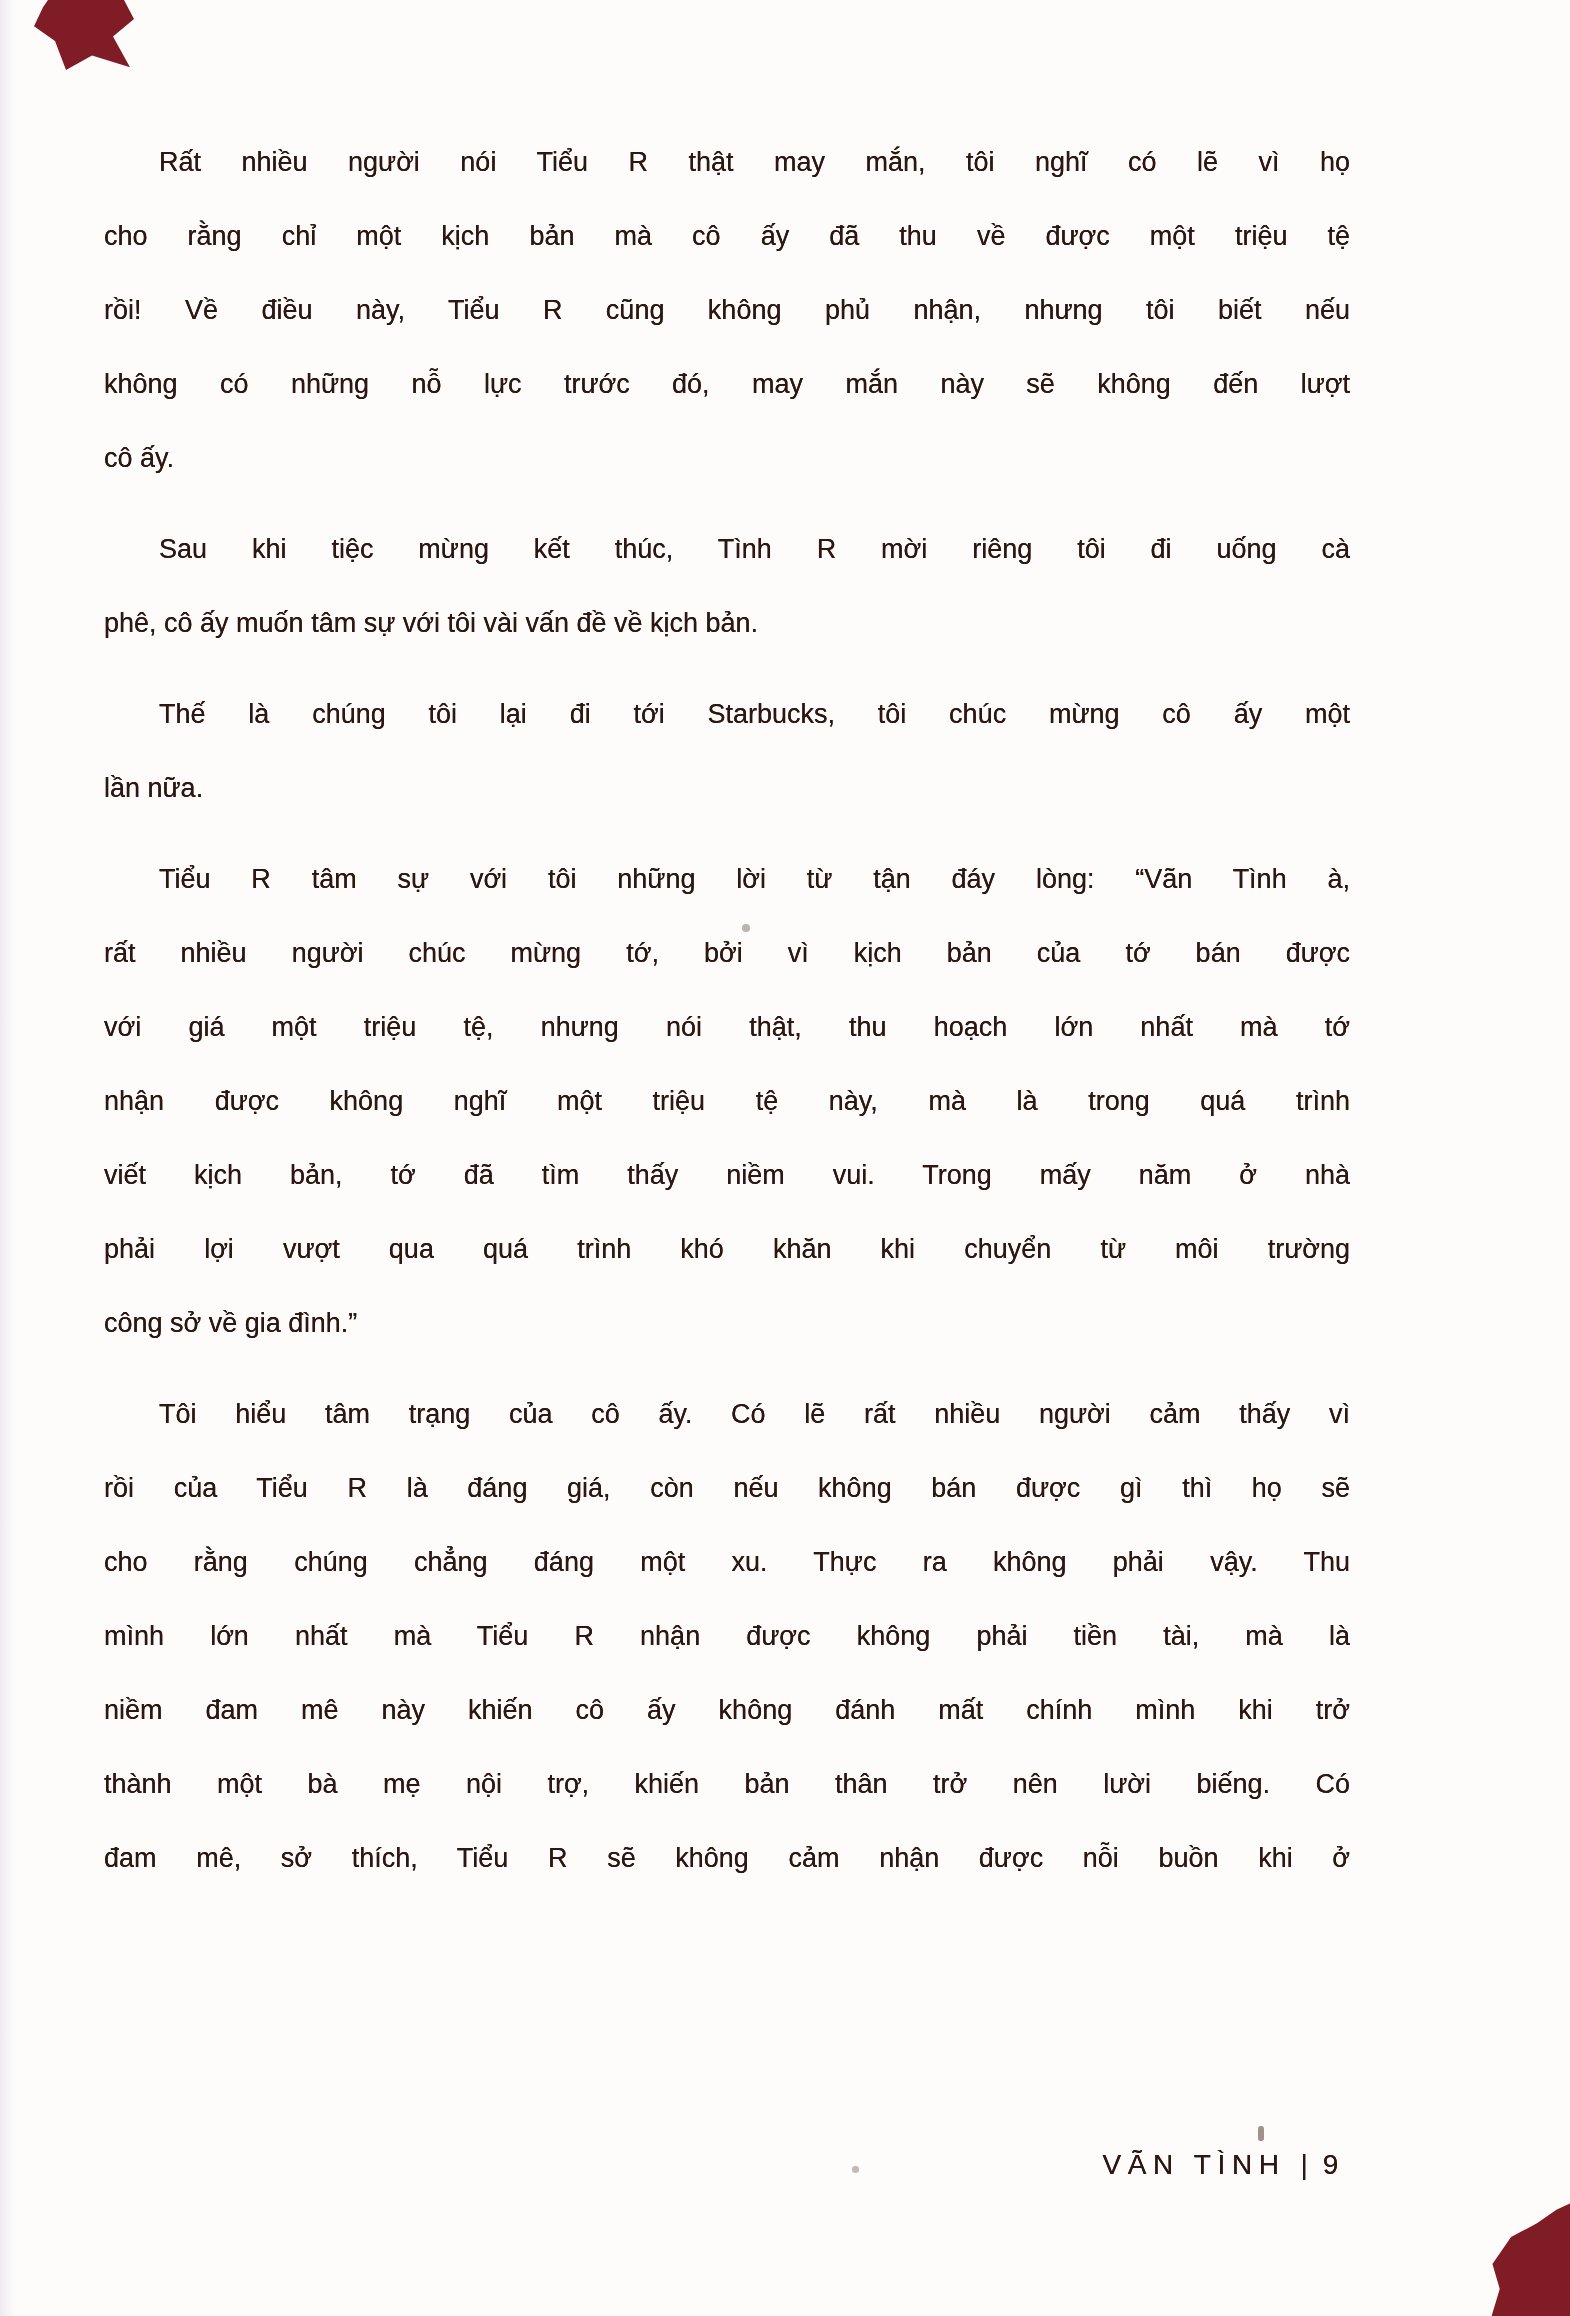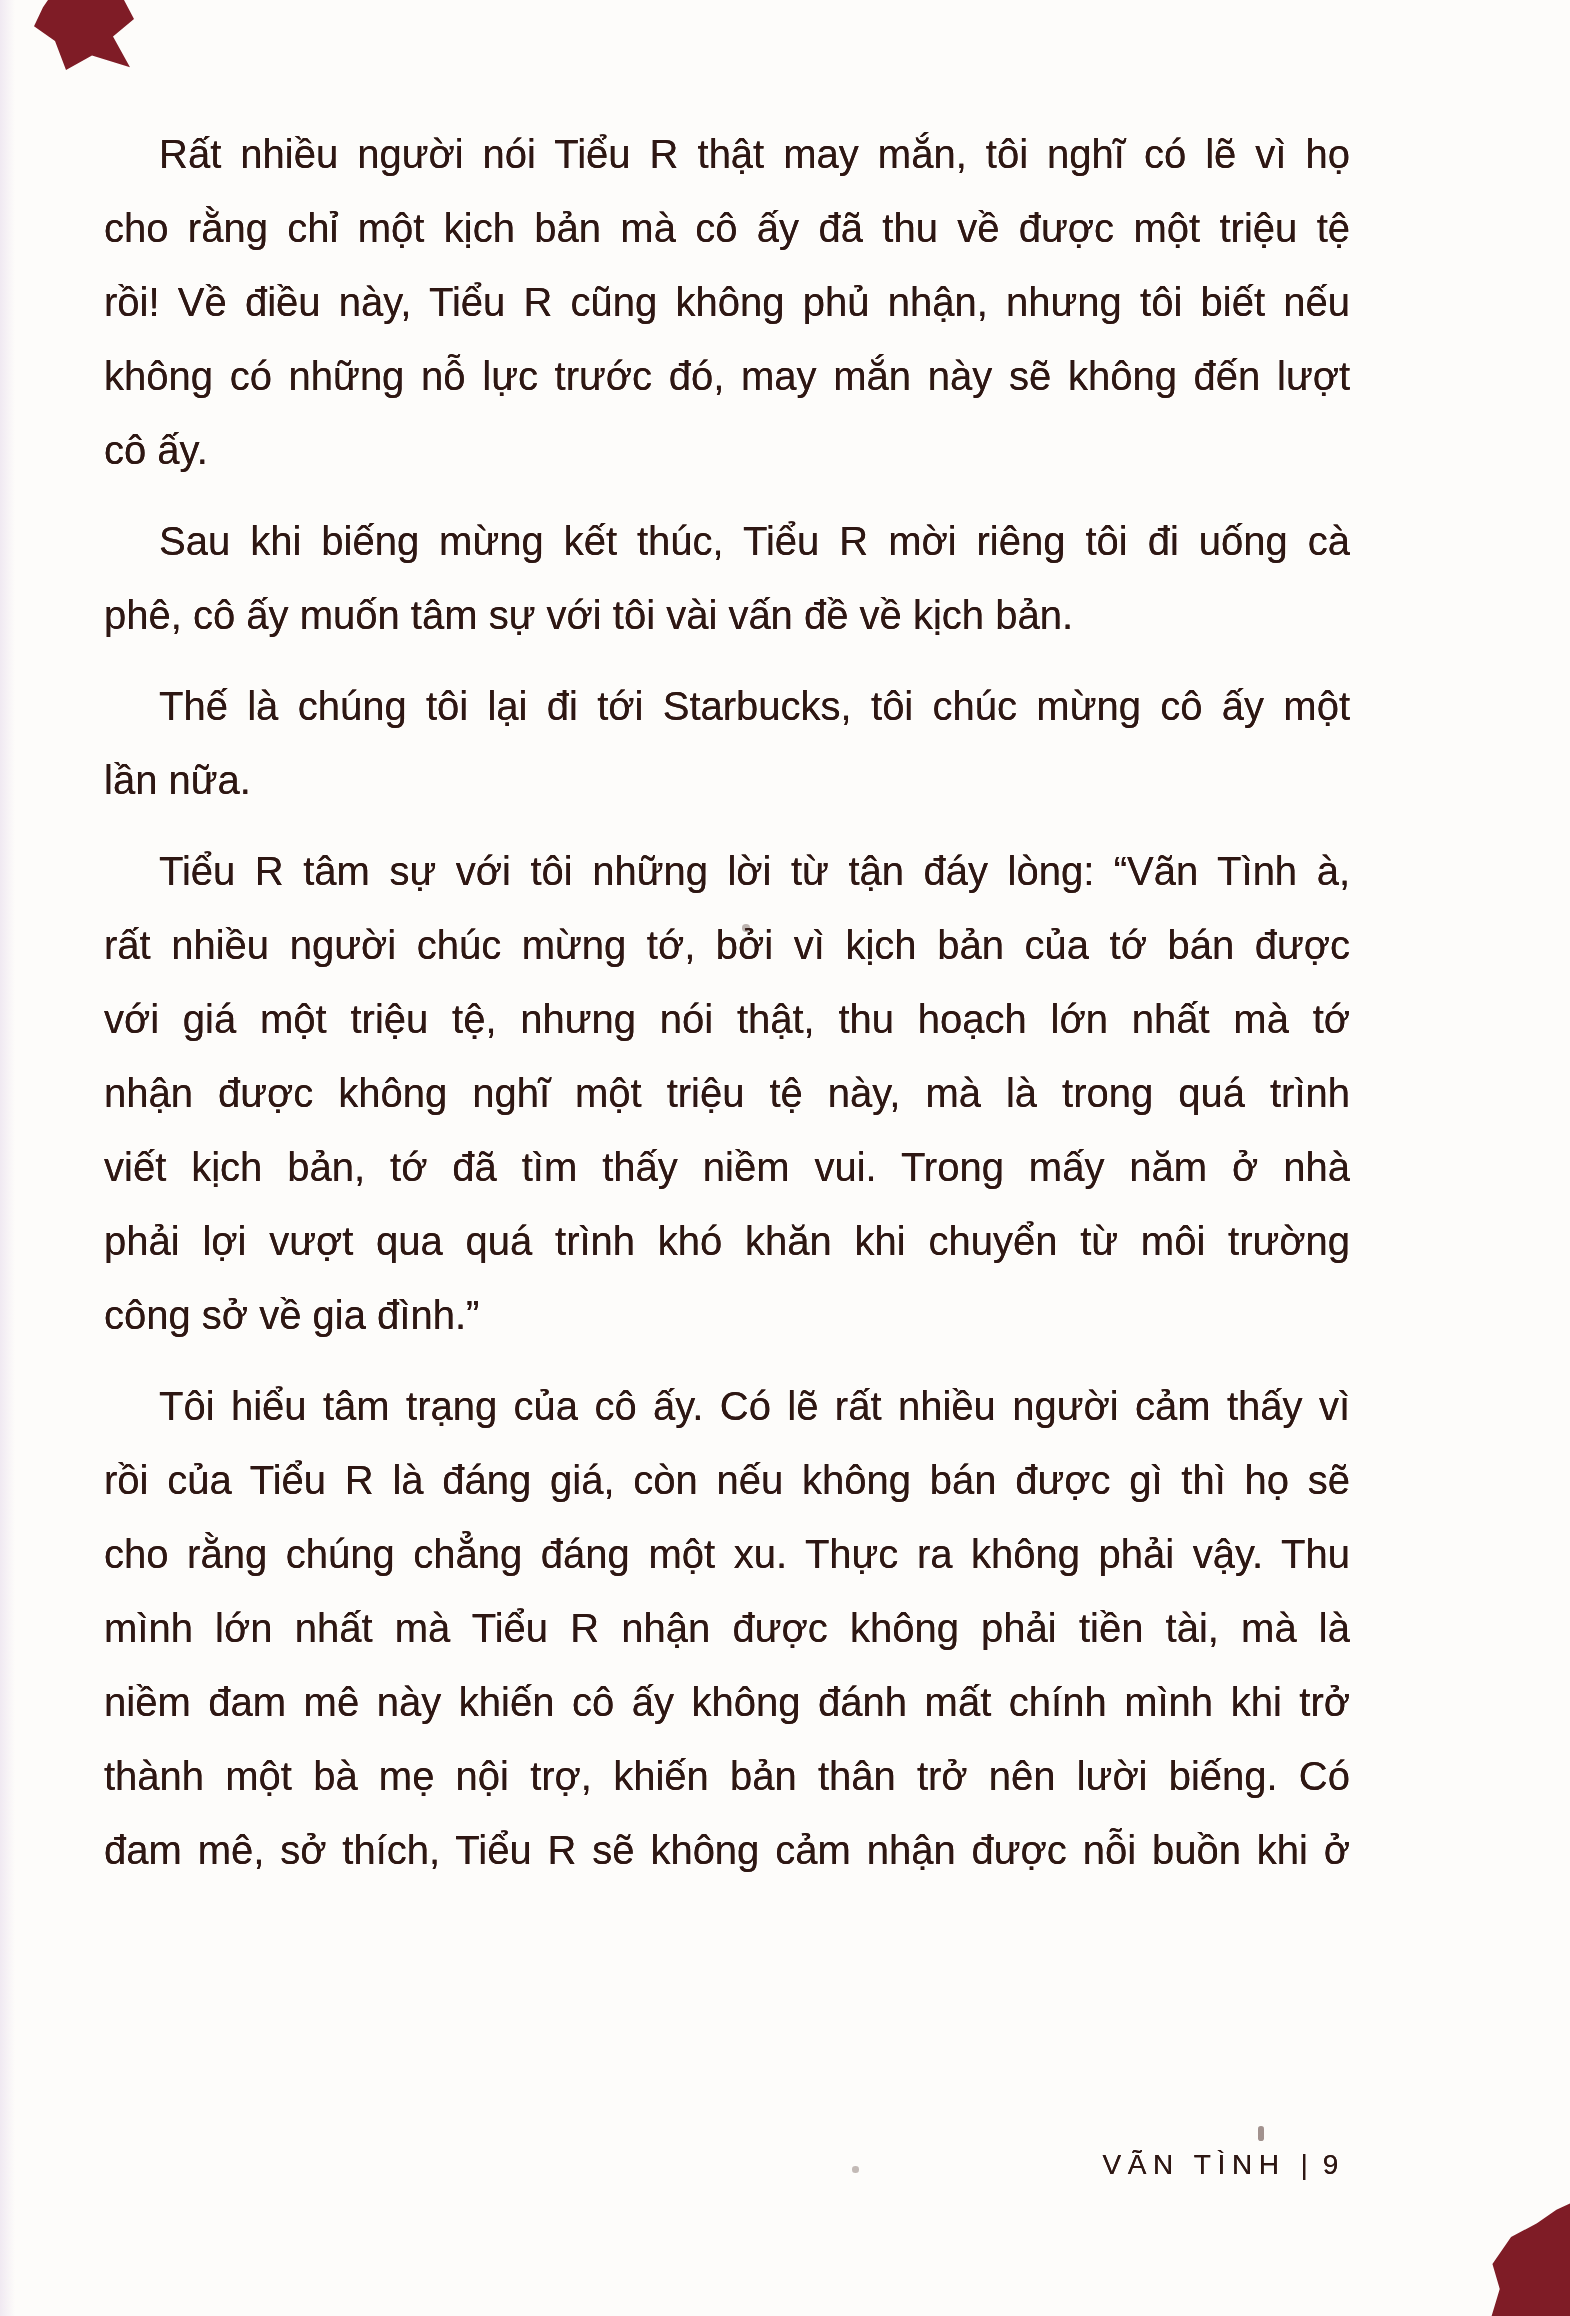--- a/index.html
+++ b/index.html
@@ -40,24 +40,24 @@
   .artifact-bottom-right {
     position: absolute;
     right: 0; bottom: 0;
     width: 81px; height: 113px;
     background: var(--artifact);
     clip-path: polygon(100% 0%, 100% 100%, 2% 100%, 12% 76%, 3% 54%, 26% 30%, 58% 18%, 82% 6%);
   }
   .content {
     position: absolute;
     left: 104px;
-    top: 117px;
+    top: 125px;
     width: 1246px;
     color: var(--ink);
-    font-size: 40px;
+    font-size: 27px;
     line-height: 74px;
     text-shadow: 0 0 0.6px currentColor;
   }
   .paragraph { margin-bottom: 17px; }
   .paragraph:last-child { margin-bottom: 0; }
   .line {
     text-align: justify;
     text-align-last: justify;
     white-space: normal;
   }
@@ -98,21 +98,21 @@
 
   <div class="content">
       <div class="paragraph">
         <div class="line first">Rất nhiều người nói Tiểu R thật may mắn, tôi nghĩ có lẽ vì họ</div>
         <div class="line">cho rằng chỉ một kịch bản mà cô ấy đã thu về được một triệu tệ</div>
         <div class="line">rồi! Về điều này, Tiểu R cũng không phủ nhận, nhưng tôi biết nếu</div>
         <div class="line">không có những nỗ lực trước đó, may mắn này sẽ không đến lượt</div>
         <div class="line last">cô ấy.</div>
       </div>
       <div class="paragraph">
-        <div class="line first">Sau khi biếng mừng kết thúc, Tiểu R mời riêng tôi đi uống cà</div>
+        <div class="line first">Sau khi tiệc mừng kết thúc, Tình R mời riêng tôi đi uống cà</div>
         <div class="line last">phê, cô ấy muốn tâm sự với tôi vài vấn đề về kịch bản.</div>
       </div>
       <div class="paragraph">
         <div class="line first">Thế là chúng tôi lại đi tới Starbucks, tôi chúc mừng cô ấy một</div>
         <div class="line last">lần nữa.</div>
       </div>
       <div class="paragraph">
         <div class="line first">Tiểu R tâm sự với tôi những lời từ tận đáy lòng: “Vãn Tình à,</div>
         <div class="line">rất nhiều người chúc mừng tớ, bởi vì kịch bản của tớ bán được</div>
         <div class="line">với giá một triệu tệ, nhưng nói thật, thu hoạch lớn nhất mà tớ</div>

